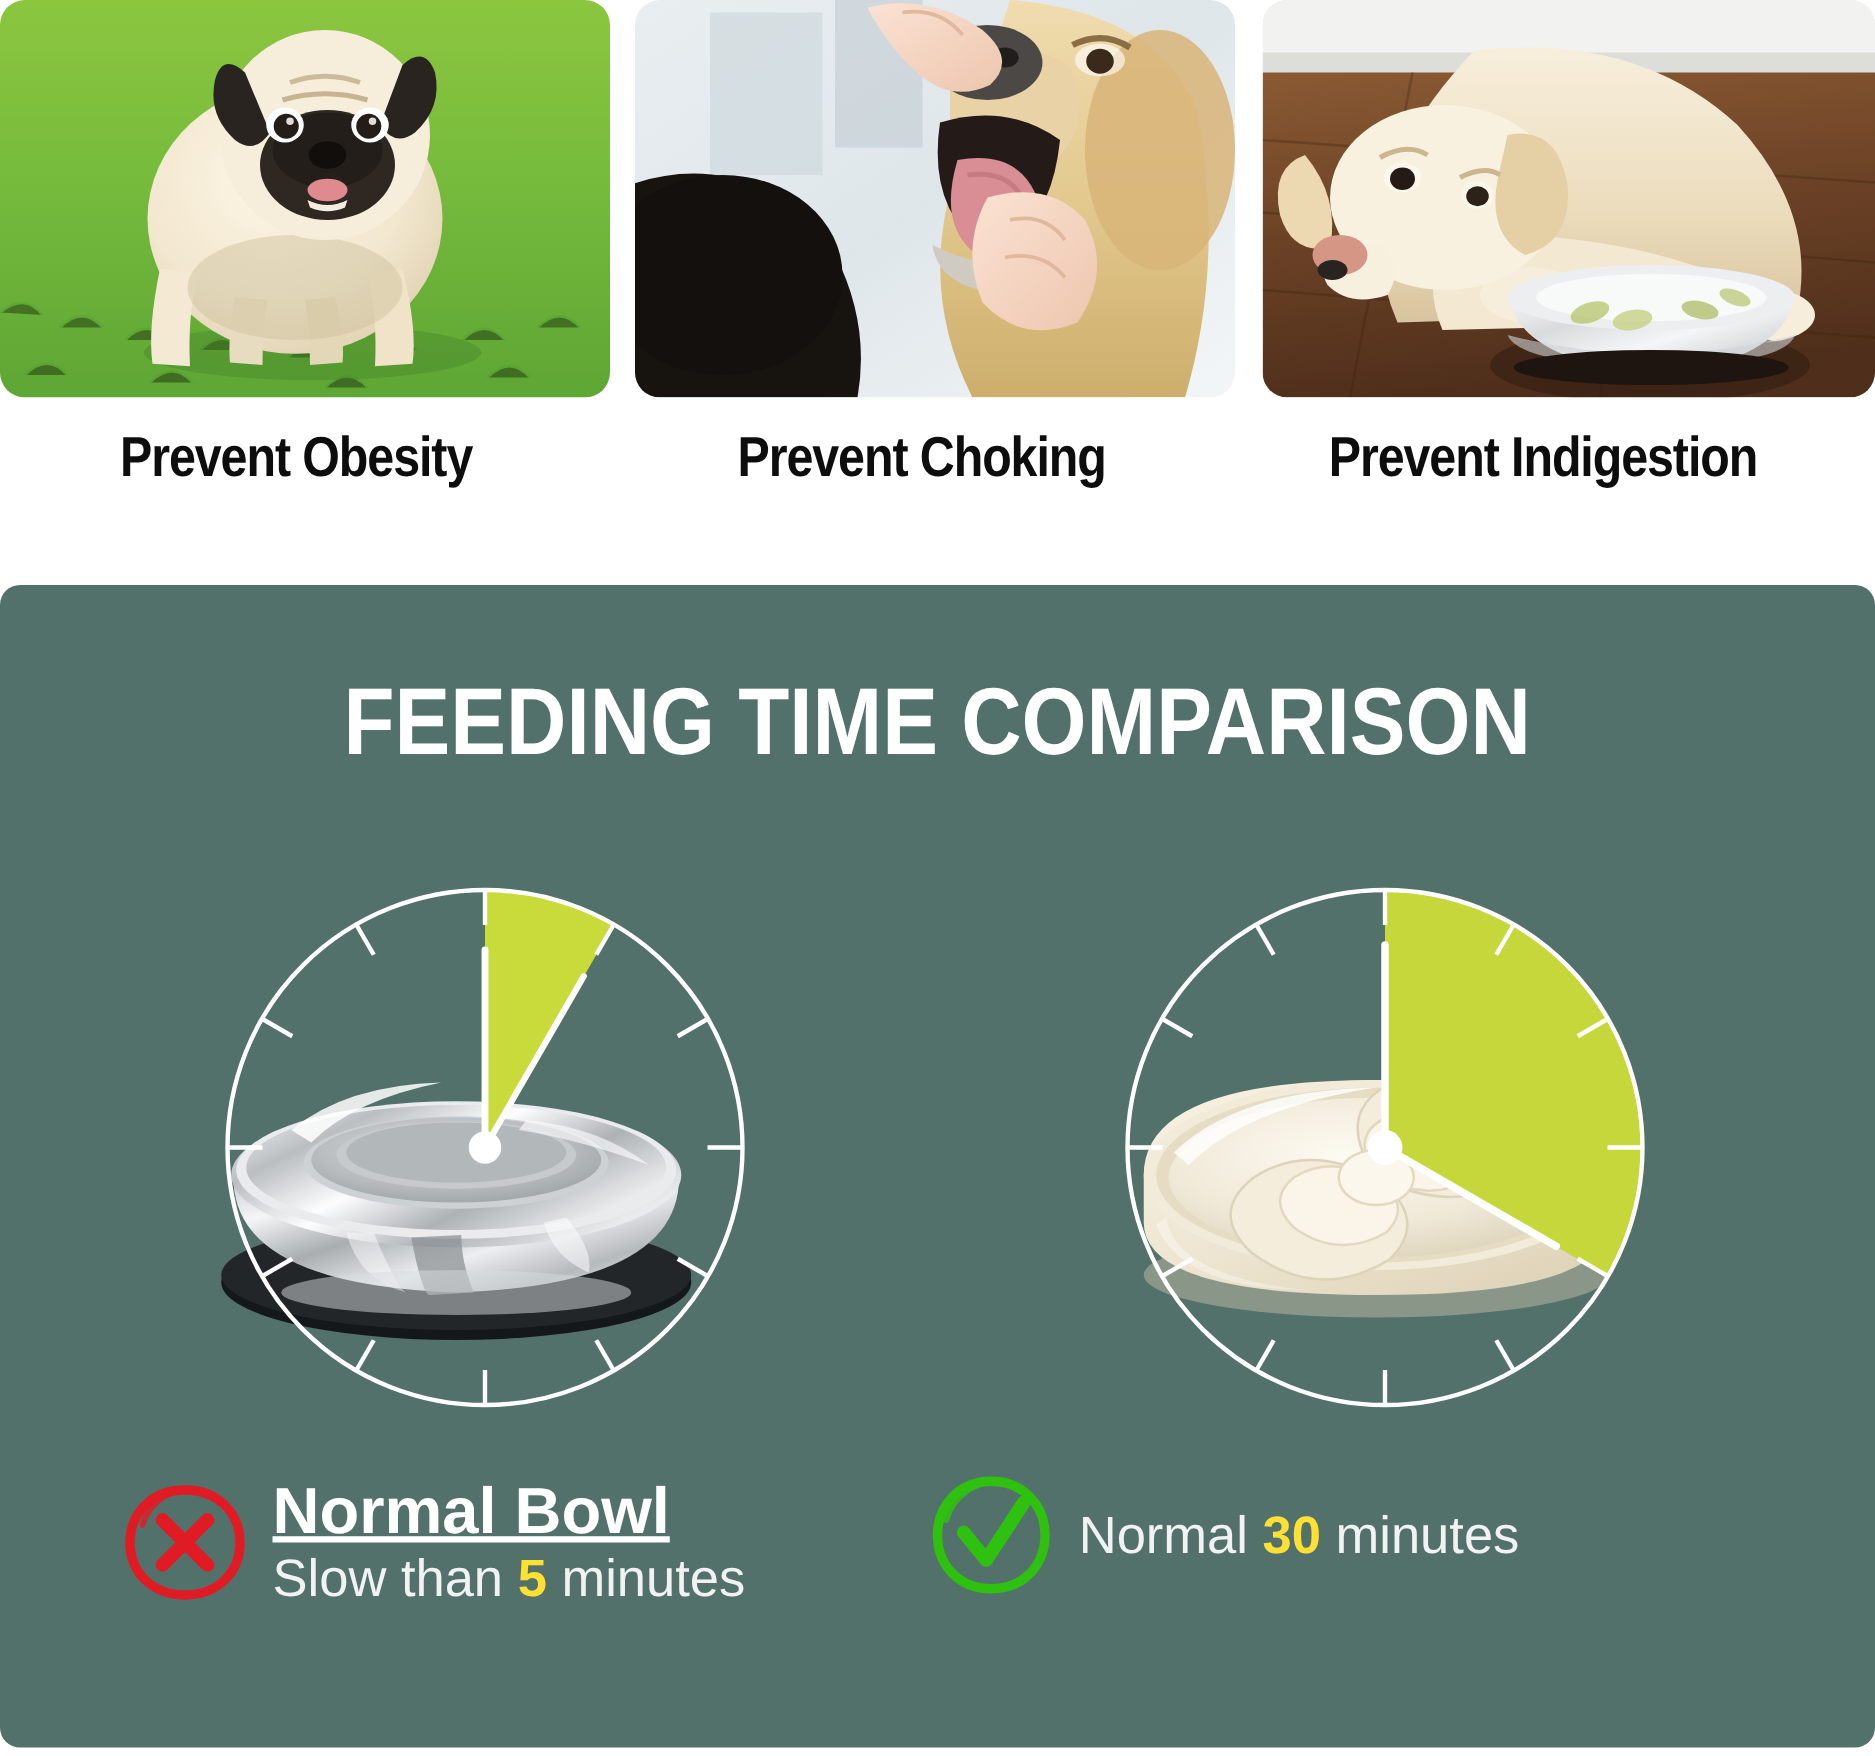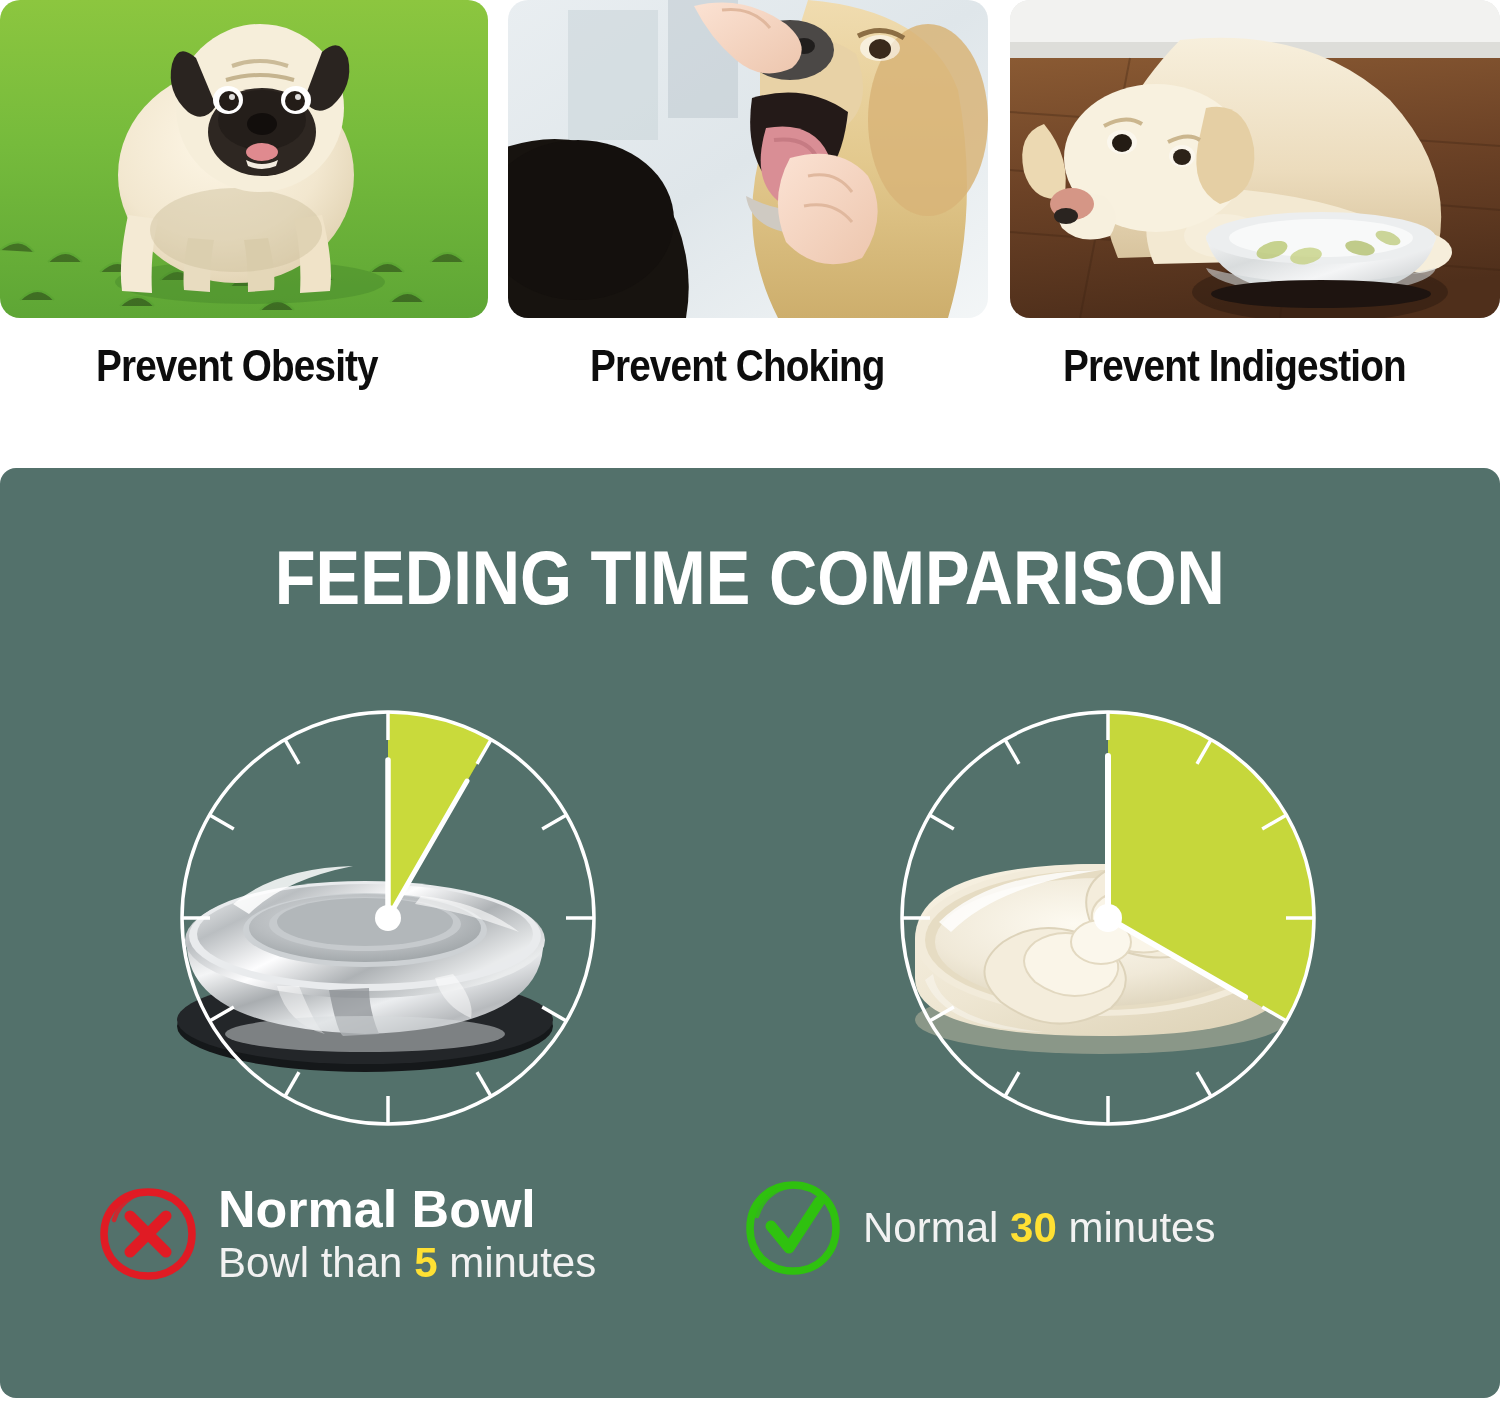--- a/index.html
+++ b/index.html
@@ -115,20 +115,21 @@
   .mark-icon svg { display: block; width: 96px; height: 96px; }
 
   .label-texts { display: block; }
   .label-title {
     color: #ffffff;
     font-family: "Liberation Sans", sans-serif;
     font-weight: bold;
     font-size: 52px;
     line-height: 58px;
     white-space: nowrap;
+    text-decoration: underline;
   }
   .label-sub {
     color: #f2f2f2;
     font-family: "Liberation Sans", sans-serif;
     font-weight: normal;
     font-size: 42px;
     line-height: 50px;
     white-space: nowrap;
   }
   .hl { color: #ffe033; font-weight: bold; }
@@ -500,21 +501,21 @@
       <div class="mark-icon">
         <svg viewBox="0 0 96 96">
           <path d="M48 6 C74 6 92 24 92 48 C92 72 74 90 48 90 C22 90 4 72 4 48 C4 24 22 6 48 6 Z" fill="none" stroke="#e01b24" stroke-width="7.5" stroke-linecap="round"></path>
           <path d="M14 34 C20 14 40 3 58 6" fill="none" stroke="#e01b24" stroke-width="4.5" stroke-linecap="round" opacity="0.85"></path>
           <path d="M30 30 L66 66" stroke="#e01b24" stroke-width="11" stroke-linecap="round"></path>
           <path d="M66 30 L30 66" stroke="#e01b24" stroke-width="11" stroke-linecap="round"></path>
         </svg>
       </div>
       <div class="label-texts">
         <div class="label-title">Normal Bowl</div>
-        <div class="label-sub"><span>Bowl than </span><span class="hl">5</span><span> minutes</span></div>
+        <div class="label-sub"><span>Slow than </span><span class="hl">5</span><span> minutes</span></div>
       </div>
     </div>
   </div>
 
   <div class="label-row label-right">
     <div class="label-inner">
       <div class="mark-icon">
         <svg viewBox="0 0 96 96">
           <path d="M48 5 C73 5 91 24 91 48 C91 73 73 91 48 91 C23 91 5 73 5 48 C5 24 23 5 48 5 Z" fill="none" stroke="#2fc10f" stroke-width="7.5" stroke-linecap="round"></path>
           <path d="M12 36 C18 16 36 4 56 6" fill="none" stroke="#2fc10f" stroke-width="4.5" stroke-linecap="round" opacity="0.85"></path>

